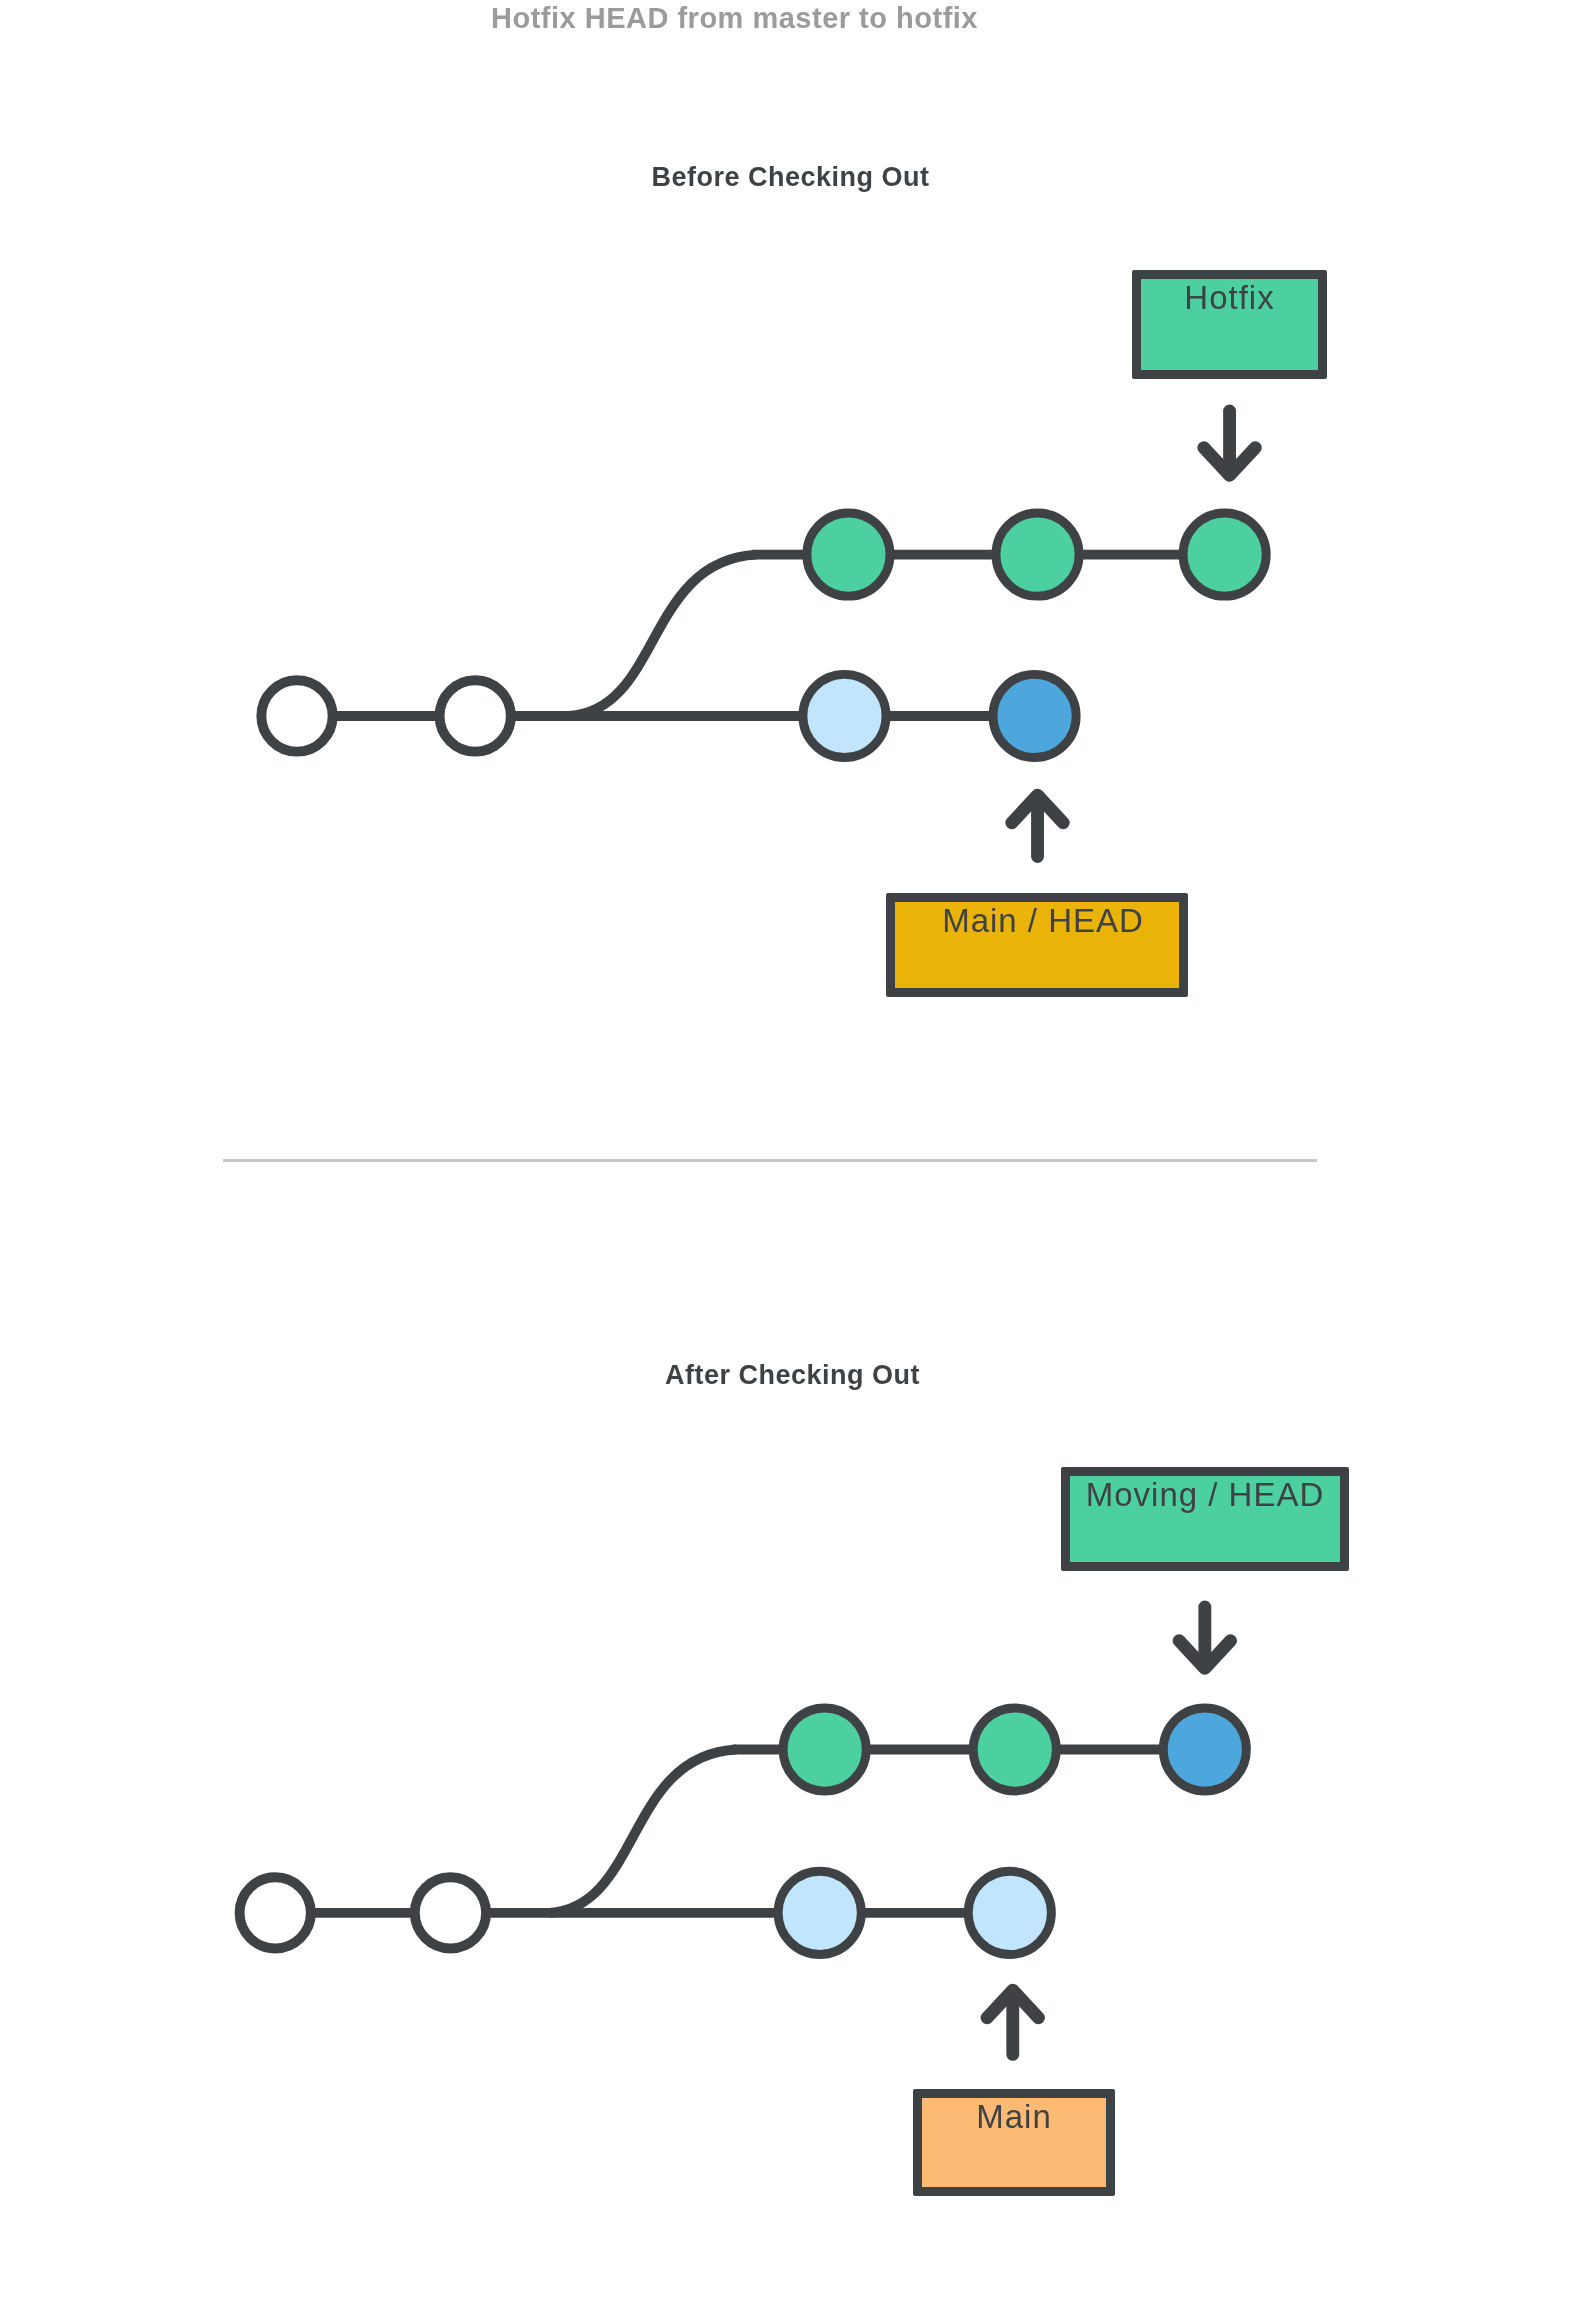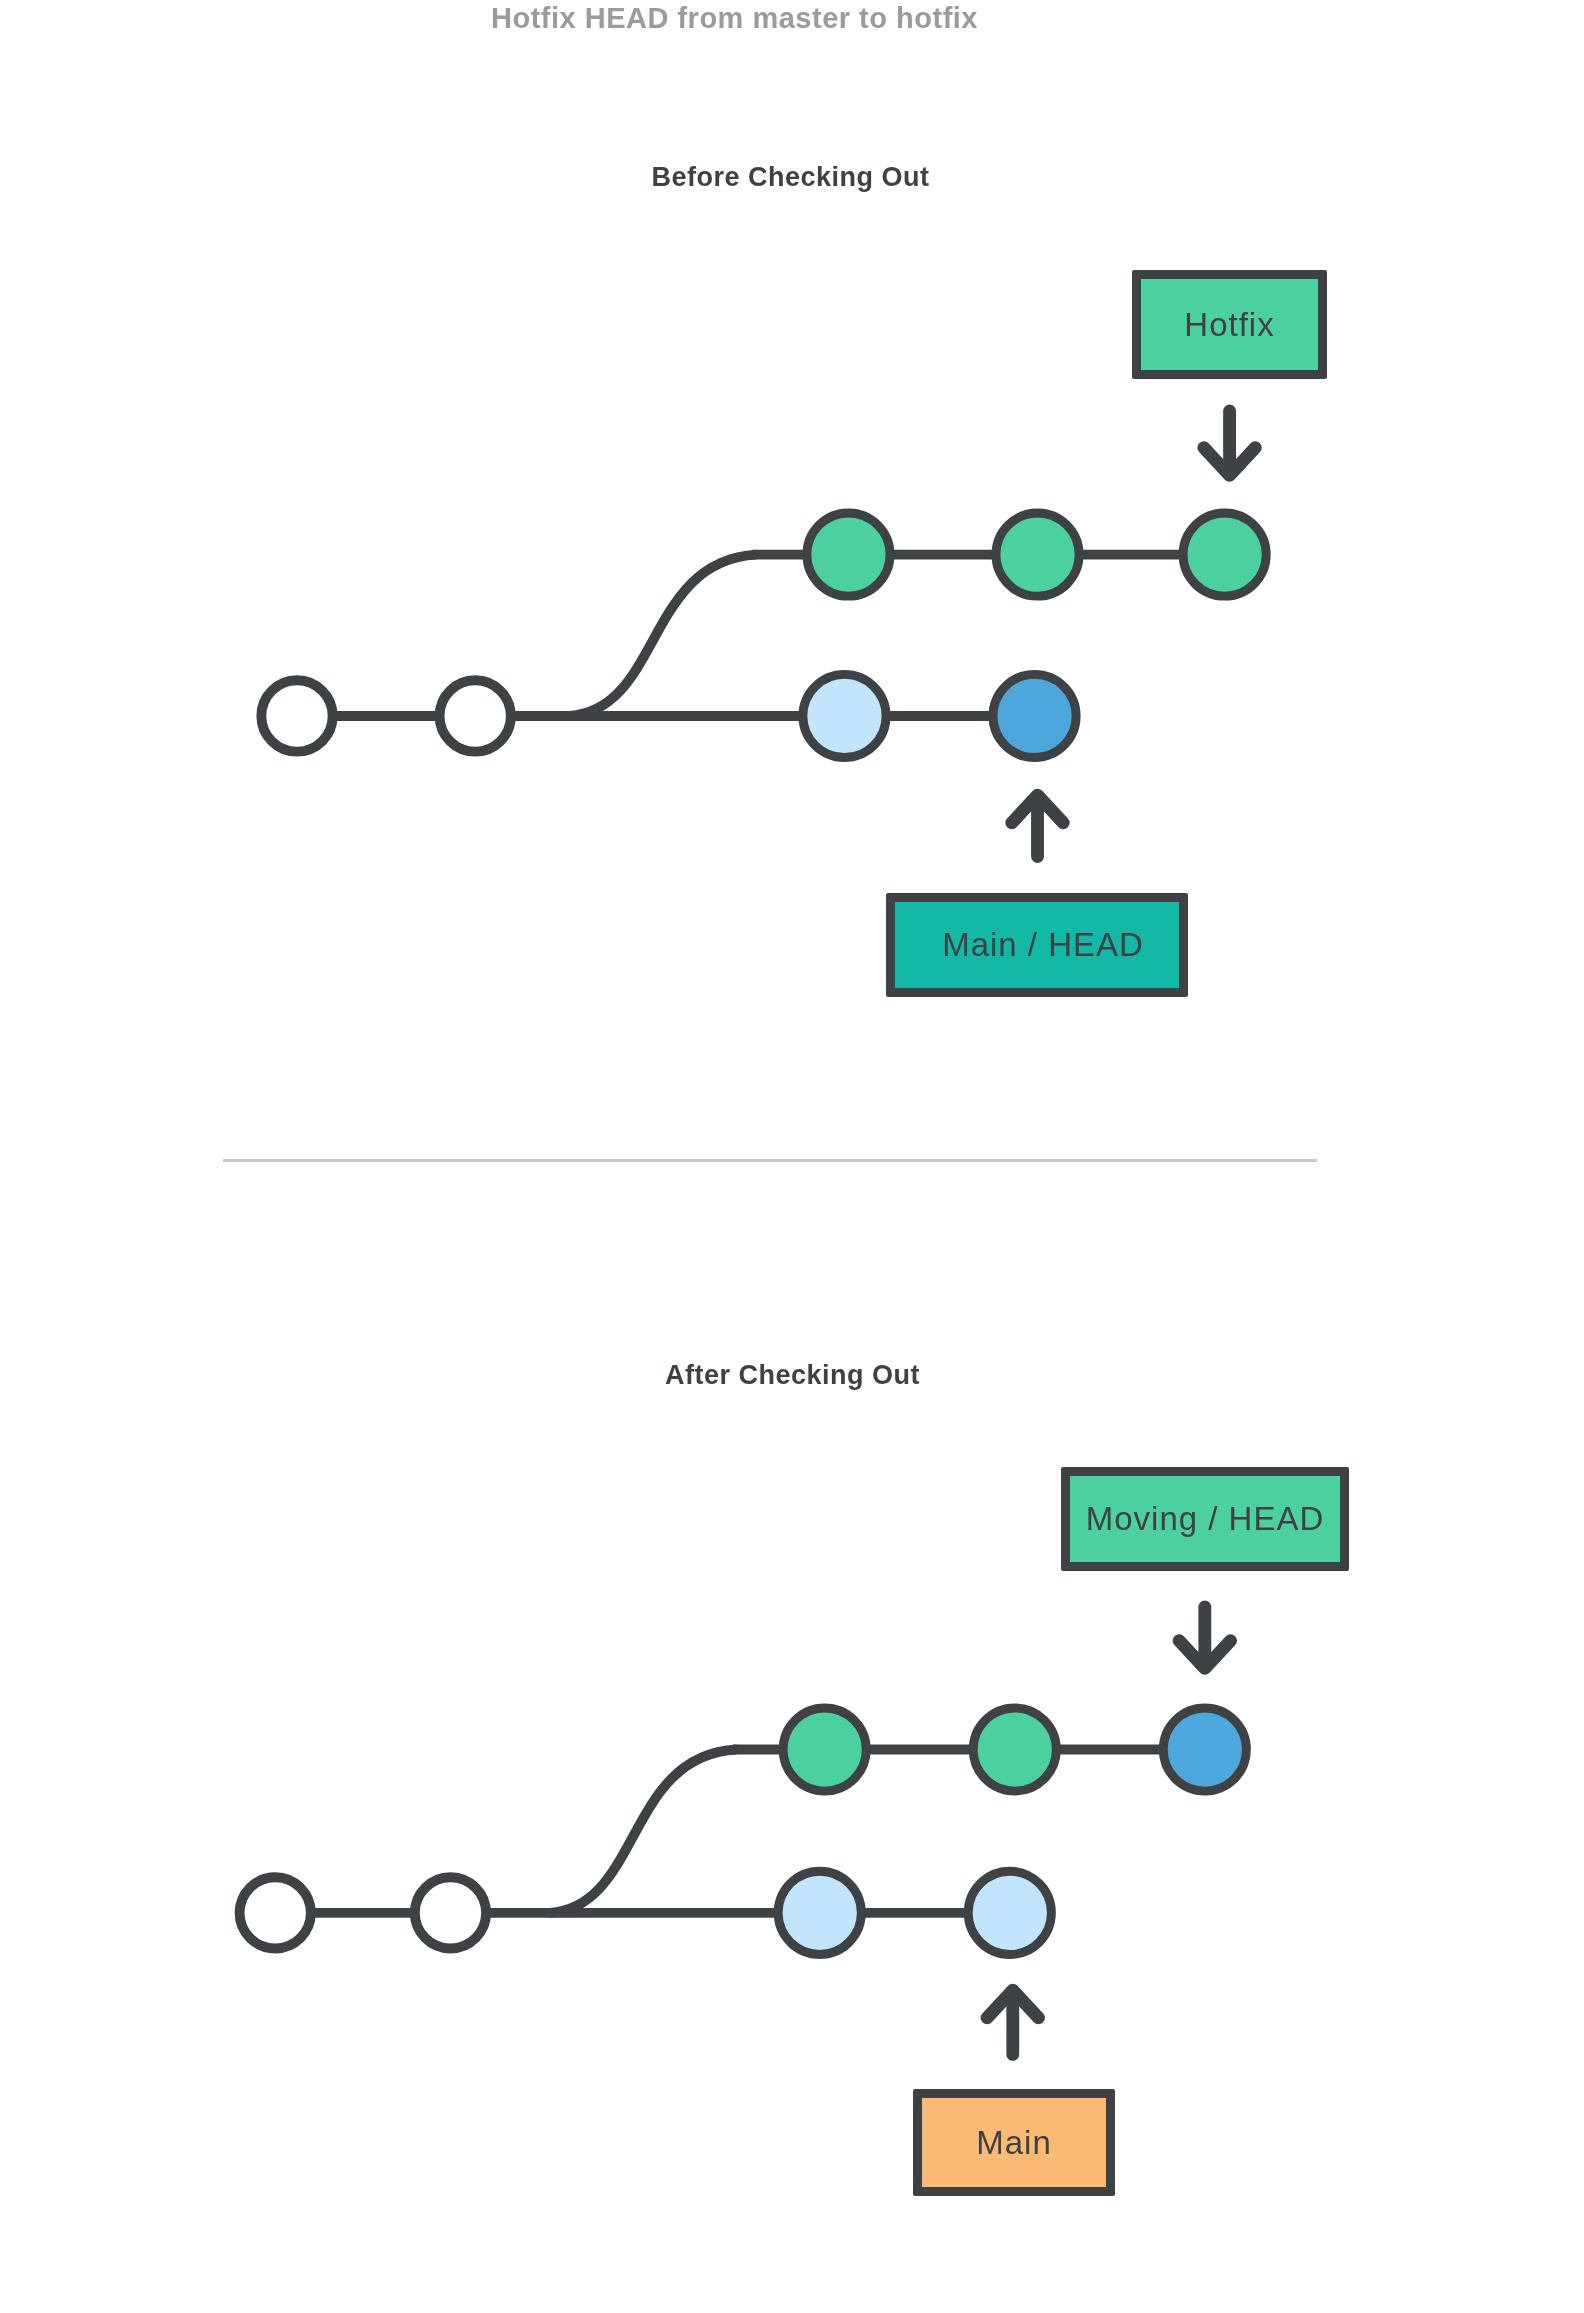--- a/index.html
+++ b/index.html
@@ -34,21 +34,21 @@
     color:var(--stroke);
     letter-spacing:0.5px;
   }
   #diagram{position:absolute;left:0;top:0;}
   .label-box{
     position:absolute;
     box-sizing:border-box;
     border:9px solid var(--stroke);
     border-radius:2px;
     display:flex;
-    align-items:center;
+    align-items:flex-start;
     justify-content:center;
     font-size:33px;
     color:var(--stroke);
     letter-spacing:1px;
     white-space:nowrap;
   }
   .divider{
     position:absolute;
     height:3px;
     background:var(--divider);
@@ -93,21 +93,21 @@
       <circle cx="1020" cy="1932" r="42" fill="#c0e5fc" stroke="#3f4245" stroke-width="9"></circle>
       <circle cx="833" cy="1767" r="42" fill="#4dd0a0" stroke="#3f4245" stroke-width="9"></circle>
       <circle cx="1025" cy="1767" r="42" fill="#4dd0a0" stroke="#3f4245" stroke-width="9"></circle>
       <circle cx="1217" cy="1767" r="42" fill="#4da7dd" stroke="#3f4245" stroke-width="9"></circle>
     </svg>
 
   <div class="label-box" style="left: 1132px; top: 270px; width: 195px; height: 109px; background: rgb(77, 208, 160);">
     <span>Hotfix</span>
   </div>
 
-  <div class="label-box" style="left: 886px; top: 893px; width: 302px; height: 104px; background: #14b8a6; padding-left: 12px;">
+  <div class="label-box" style="left: 886px; top: 893px; width: 302px; height: 104px; background: #eab308; padding-left: 12px;">
     <span>Main / HEAD</span>
   </div>
 
   <div class="label-box" style="left: 1061px; top: 1467px; width: 288px; height: 104px; background: rgb(77, 208, 160);">
     <span>Moving / HEAD</span>
   </div>
 
   <div class="label-box" style="left: 913px; top: 2089px; width: 202px; height: 107px; background: #fdba74;">
     <span>Main</span>
   </div>

